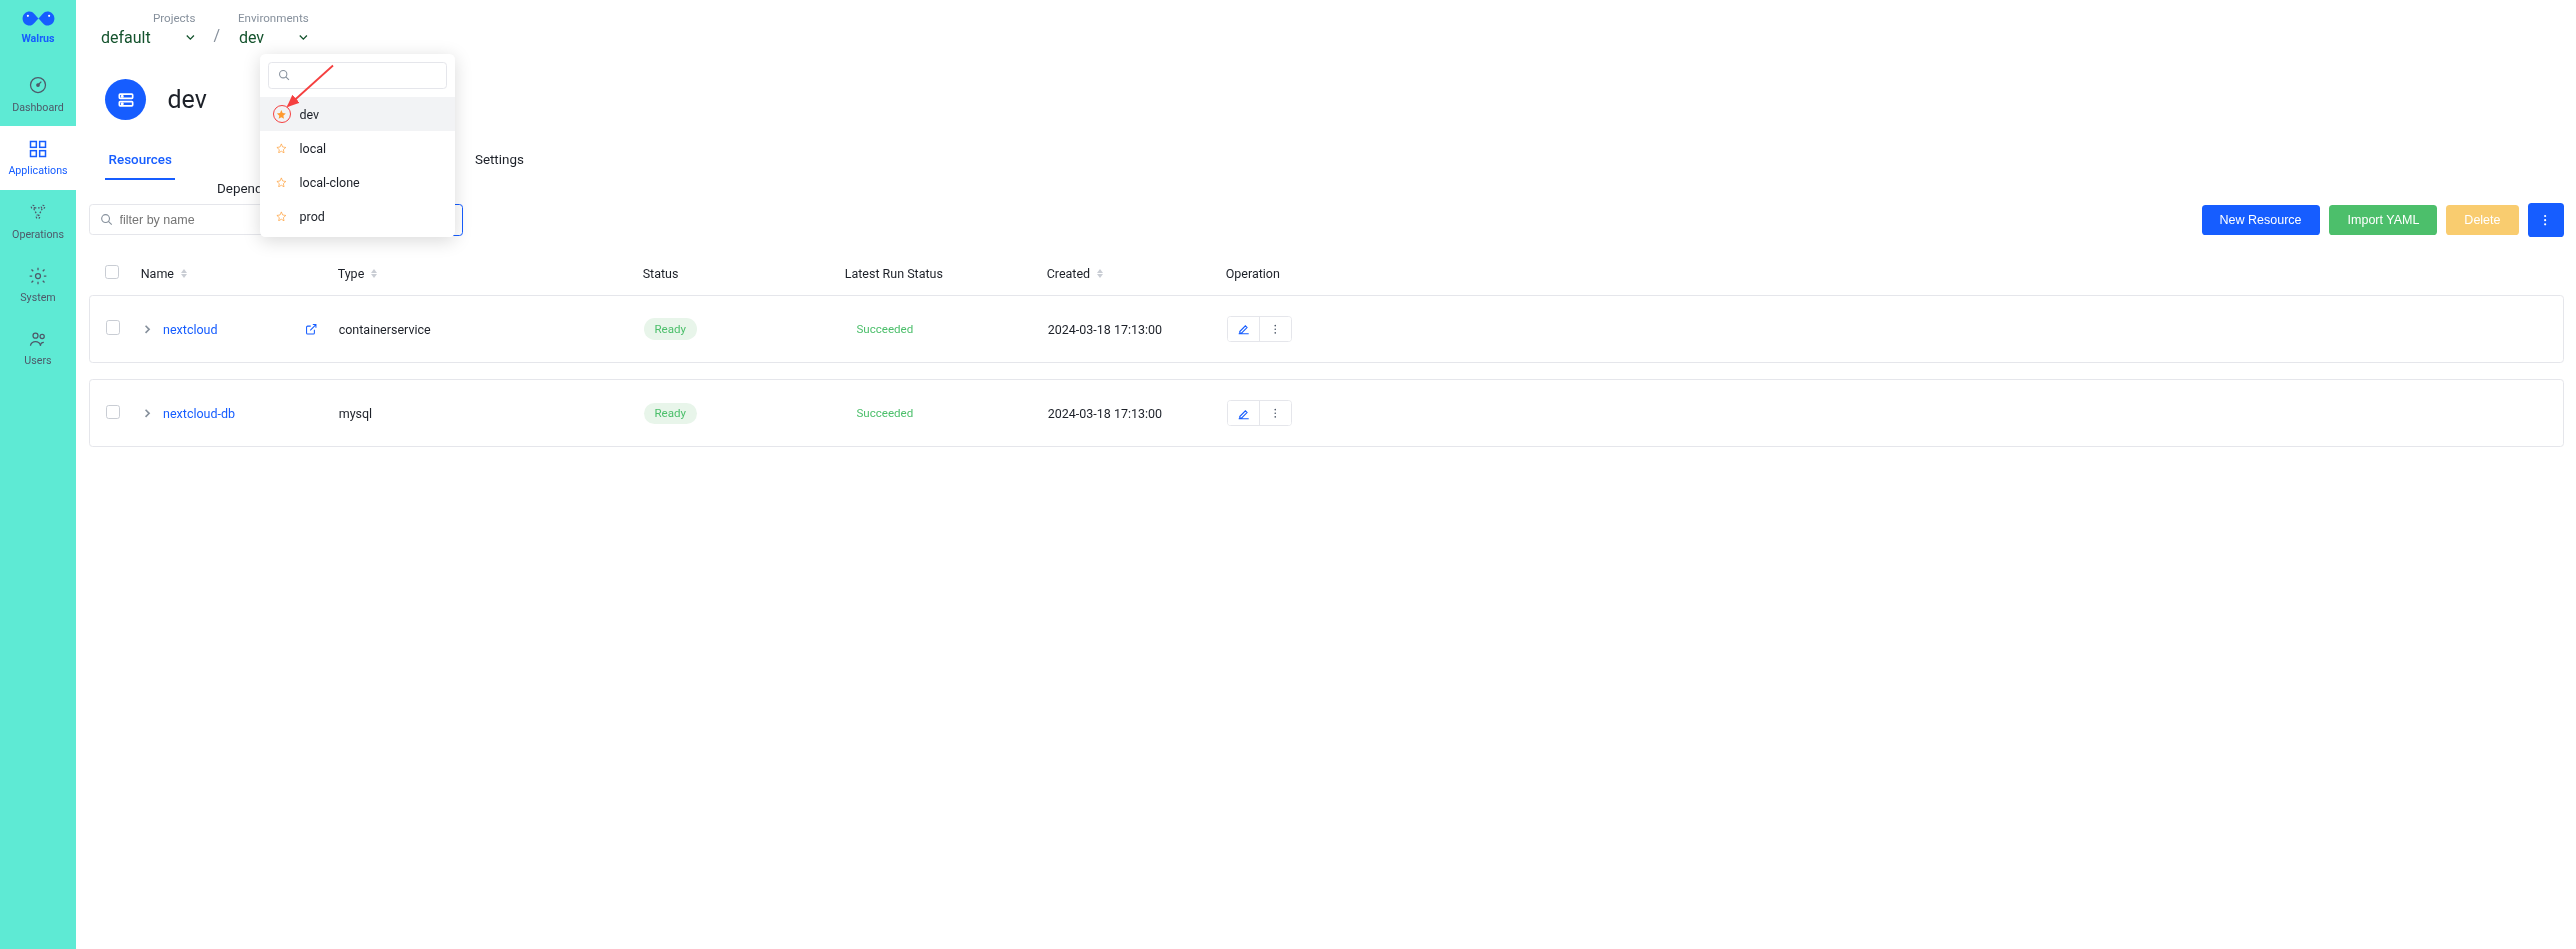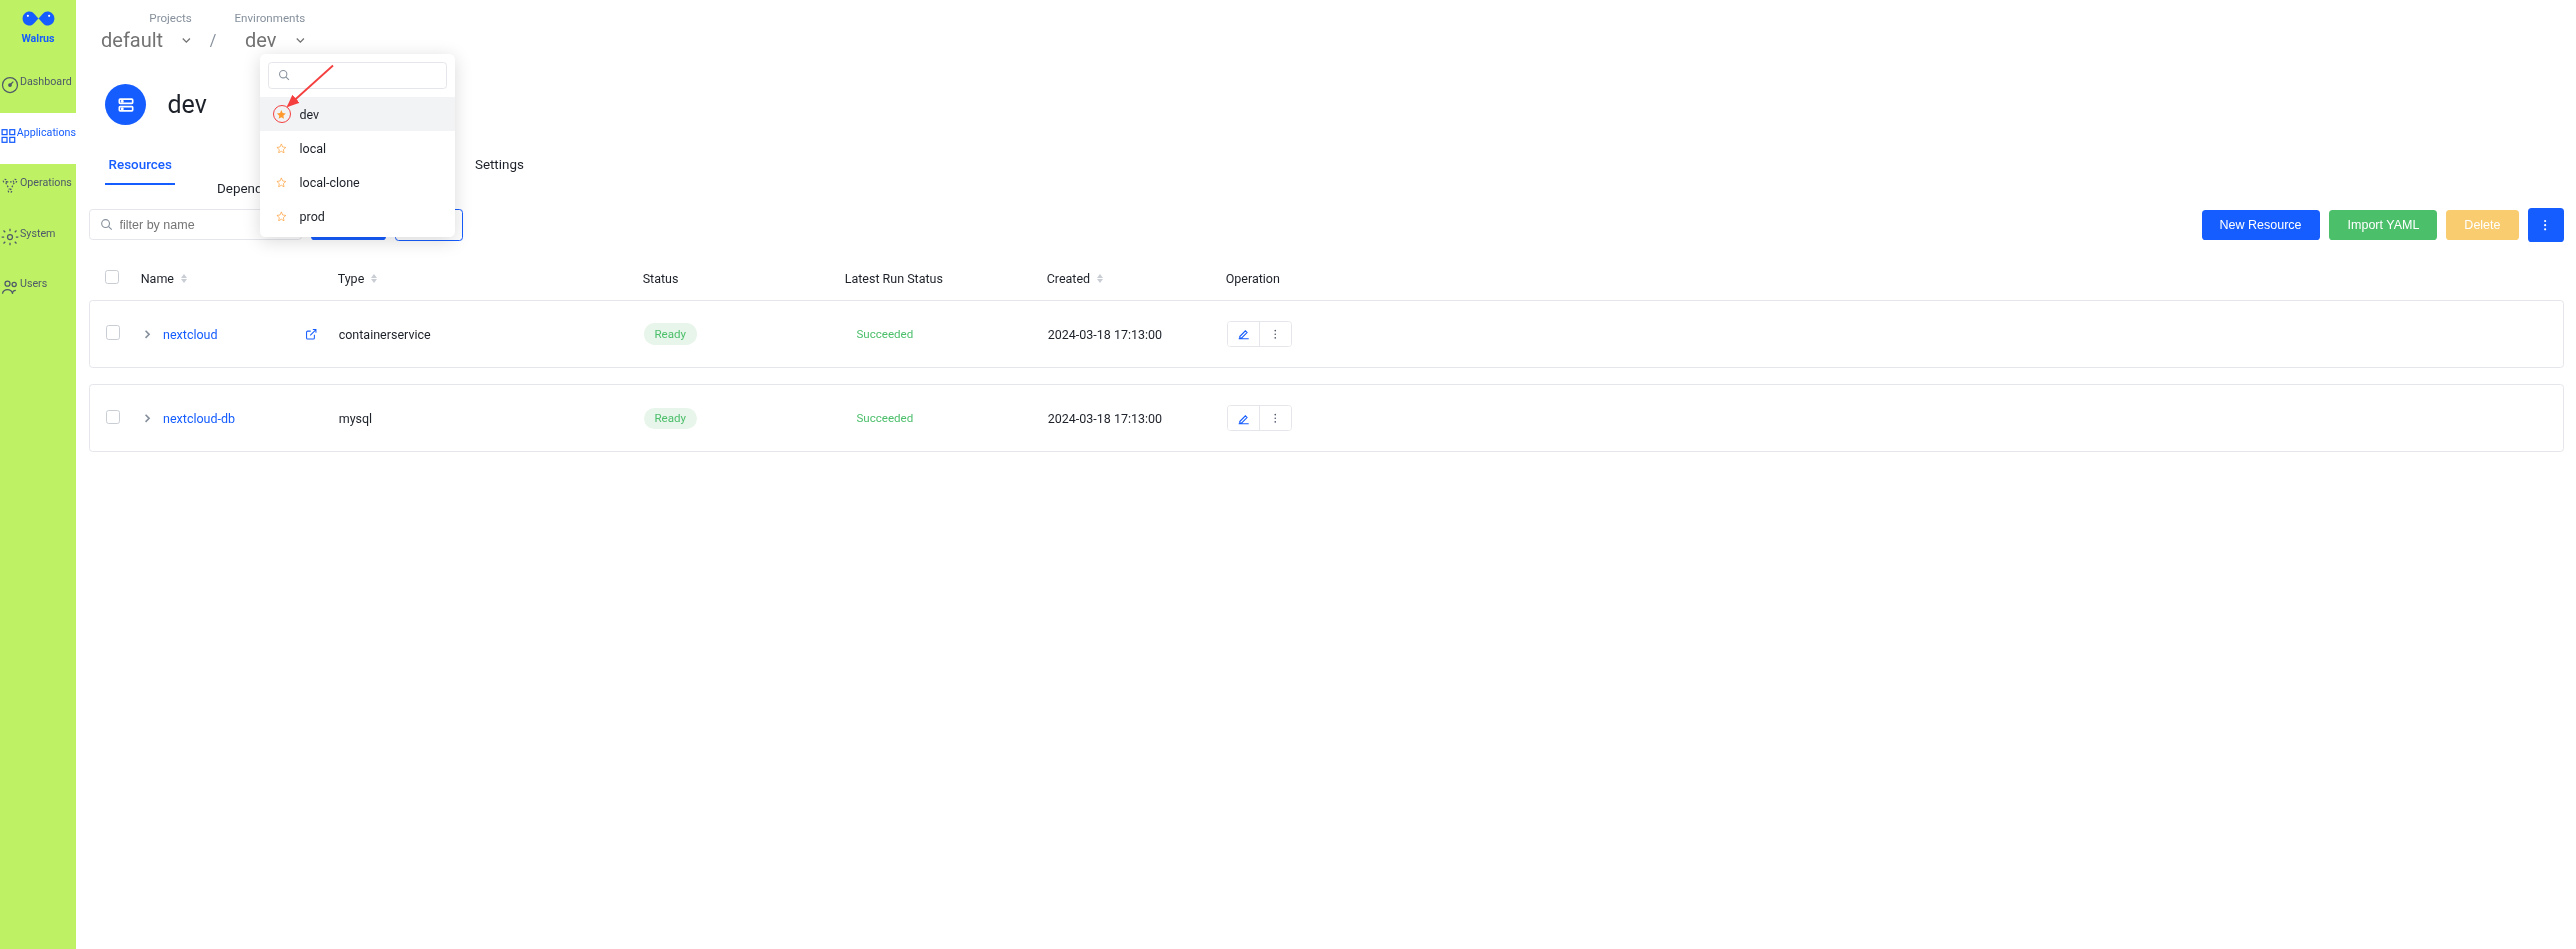--- a/index.html
+++ b/index.html
@@ -1,37 +1,37 @@
 <!DOCTYPE html>
 <html style="font-size:14.3px"><head>
   <meta charset="utf-8">
   <style>
     * { margin: 0; padding: 0; box-sizing: border-box; }
     body { font-family: -apple-system, BlinkMacSystemFont, 'Segoe UI', Roboto, sans-serif; font-size: 12.5px; color: #1d2129; background: #fff; }
     
     .app { display: flex; height: 100vh; }
     
     
-    .sidebar { width: 76px; background: #bef264; display: flex; flex-direction: column; align-items: center; padding-top: 7.2px; }
+    .sidebar { width: 76px; background: #5eead4; display: flex; flex-direction: column; align-items: center; padding-top: 7.2px; }
     .logo { display: flex; flex-direction: column; align-items: center; margin-bottom: 18px; }
     .logo-icon svg { width: 43px; height: 23px; }
     .logo-text { font-size: 10.7px; font-weight: 700; color: #165dff; margin-top: 1.8px; }
-    .nav-item { display: flex; flex-direction: row; align-items: flex-start; padding: 12.5px 0; width: 100%; cursor: pointer; color: #4e5969; }
+    .nav-item { display: flex; flex-direction: column; align-items: center; padding: 12.5px 0; width: 100%; cursor: pointer; color: #4e5969; }
     .nav-item.active { background: #fff; color: #165dff; }
     .nav-item-icon { width: 20px; height: 20px; margin-bottom: 5.4px; }
     .nav-item-label { font-size: 10.7px; }
     
     
     .main { flex: 1; display: flex; flex-direction: column; overflow: hidden; }
     
     
     .breadcrumb { display: flex; align-items: flex-start; padding: 10.7px 25px 0 25px; gap: 54px; }
     .bc-col { display: flex; flex-direction: column; align-items: flex-end; }
     .bc-label { font-size: 11.6px; color: #86909c; margin-bottom: 3.6px; }
-    .bc-select { display: flex; align-items: center; gap: 18px; font-size: 20px; color: #737373; cursor: pointer; }
+    .bc-select { display: flex; align-items: center; gap: 34px; font-size: 16px; color: #14532d; cursor: pointer; }
     .bc-slash { font-size: 16px; color: #86909c; align-self: flex-end; margin: 0 -36px 1.8px -36px; }
     
     
     .dropdown { position: absolute; top: 54px; left: 260px; width: 195px; background: #fff; border-radius: 5.4px; box-shadow: 0 3.6px 18px rgba(0,0,0,.15); z-index: 100; padding-bottom: 3.6px; }
     .dd-search { padding: 8px; }
     .dd-search-input { display: flex; align-items: center; border: 0.9px solid #e5e6eb; border-radius: 3.6px; padding: 6.3px 9px; }
     .dd-search-input svg { color: #86909c; }
     .dd-item { display: flex; align-items: center; padding: 8px 12.5px; cursor: pointer; gap: 9px; font-size: 12.5px; }
     .dd-item.selected { background: #f2f3f5; }
     .dd-star-wrap { width: 18px; height: 18px; display: flex; align-items: center; justify-content: center; border-radius: 50%; }

